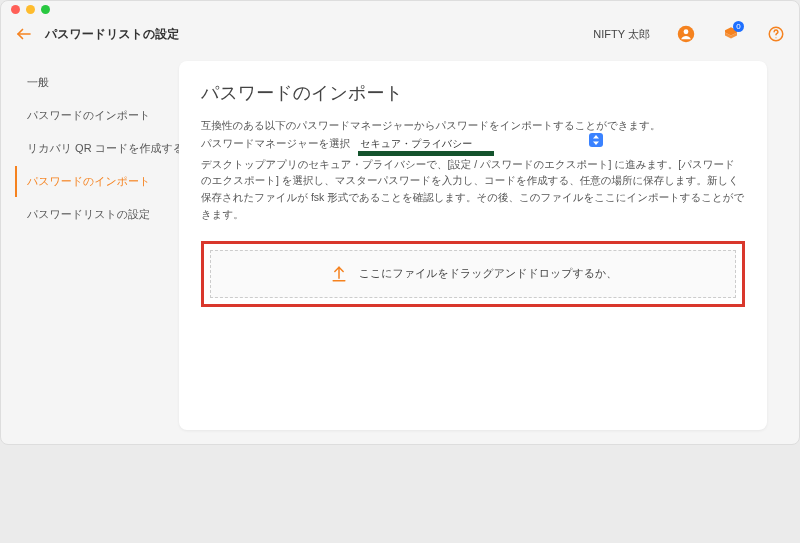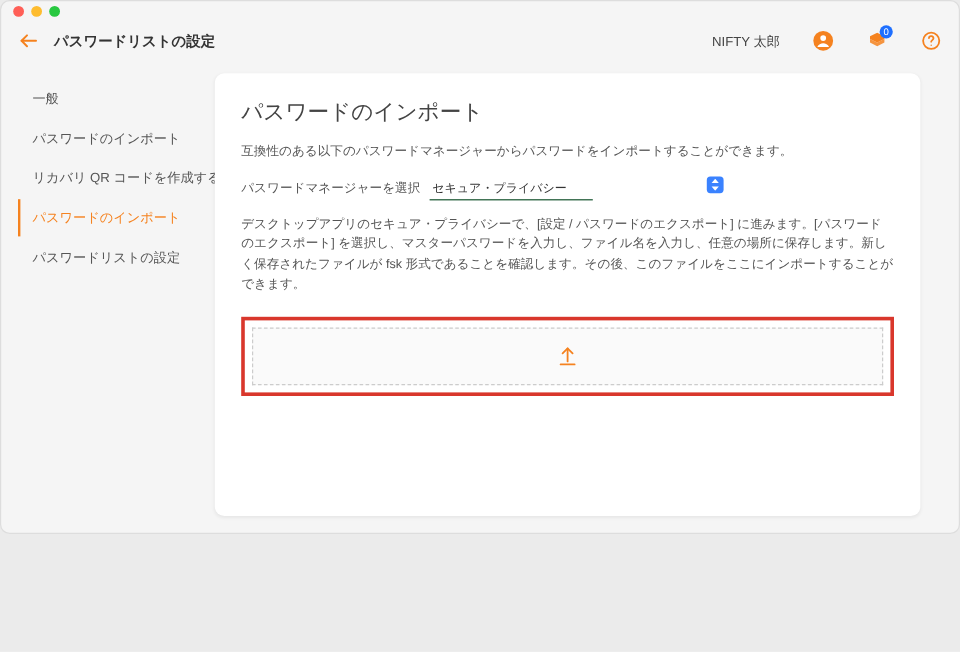--- a/index.html
+++ b/index.html
@@ -17,24 +17,24 @@
   .header-right { display: flex; align-items: center; gap: 27px; }
   .user-name { font-size: 11px; color: #444; }
   .hicon { width: 18px; height: 18px; display: flex; align-items: center; justify-content: center; position: relative; cursor: pointer; }
   .badge { position: absolute; top: -4px; right: -4px; background: #1e6fff; color: #fff; border-radius: 50%; width: 11px; height: 11px; font-size: 8px; display: flex; align-items: center; justify-content: center; line-height: 1; }
   .body { flex: 1; display: flex; padding: 10px 32px 14px 14px; gap: 14px; }
   .sidebar { width: 150px; padding-top: 6px; }
   .side-item { font-size: 11px; color: #555; padding: 8px 6px 8px 10px; cursor: pointer; border-left: 2px solid transparent; margin-bottom: 2px; white-space: nowrap; }
   .side-item.active { color: #f5821f; border-left: 2px solid #f5821f; }
   .main { flex: 1; background: #fff; border-radius: 8px; box-shadow: 0 1px 3px rgba(0,0,0,0.06); padding: 20px 22px; }
   .main-title { font-size: 18px; color: #444; font-weight: 400; margin-bottom: 14px; }
-  .main-sub { font-size: 10.5px; color: #555; margin-bottom: 14px; }
-  .select-row { display: flex; align-items: center; gap: 8px; margin-bottom: 12px; }
+  .main-sub { font-size: 10.5px; color: #555; }
+  .select-row { display: flex; align-items: center; gap: 8px; margin-bottom: 0; }
   .select-label { font-size: 10.5px; color: #555; white-space: nowrap; }
-  .select-box { flex: 0 0 245px; height: 18px; border: none; border-bottom: 1px solid #14532d; font-size: 10px; color: #333; background: transparent; outline: none; padding: 0 2px; position: relative; }
+  .select-box { flex: 0 0 245px; height: 18px; border: none; border-bottom: 5px solid #14532d; font-size: 10px; color: #333; background: transparent; outline: none; padding: 0 2px; position: relative; }
   .select-wrap { position: relative; width: 245px; }
   .select-caret { position: absolute; right: 0; top: 0; width: 14px; height: 14px; background: #3a82ff; border-radius: 3px; display: flex; align-items: center; justify-content: center; }
   .desc { font-size: 10.5px; color: #555; line-height: 1.6; margin-bottom: 18px; }
   .dropzone-outer { border: 3px solid #d9372c; padding: 6px; }
   .dropzone { border: 1px dashed #ccc; background: #fafafa; height: 48px; display: flex; align-items: center; justify-content: center; gap: 18px; }
   .dz-text { font-size: 11px; color: #444; display: flex; align-items: center; gap: 10px; }
   .dz-btn { border: 1px solid #f5821f; color: #f5821f; background: transparent; font-size: 10px; padding: 5px 14px; border-radius: 14px; cursor: pointer; }
   .upload-icon svg { display:block; }
 </style>
 </head>
@@ -102,30 +102,31 @@
           <input class="select-box" readonly="" value="セキュア・プライバシー" style="">
           <span class="select-caret">
             <svg width="8" height="10" viewBox="0 0 8 10" fill="#fff">
                 <polygon points="4,0 7,3.5 1,3.5"></polygon>
                 <polygon points="4,10 7,6.5 1,6.5"></polygon>
               </svg>
           </span>
         </div>
       </div>
 
-      <p class="desc">デスクトップアプリのセキュア・プライバシーで、[設定 / パスワードのエクスポート] に進みます。[パスワードのエクスポート] を選択し、マスターパスワードを入力し、ファイル名を入力し、任意の場所に保存します。新しく保存されたファイルが fsk 形式であることを確認します。その後、このファイルをここにインポートすることができます。</p>
+      <p class="desc">デスクトップアプリのセキュア・プライバシーで、[設定 / パスワードのエクスポート] に進みます。[パスワードのエクスポート] を選択し、マスターパスワードを入力し、コードを作成する、任意の場所に保存します。新しく保存されたファイルが fsk 形式であることを確認します。その後、このファイルをここにインポートすることができます。</p>
 
       <div class="dropzone-outer">
         <div class="dropzone">
           <span class="dz-text">
             <span class="upload-icon">
               <svg width="20" height="20" viewBox="0 0 24 24" fill="none" stroke="#f5821f" stroke-width="1.8" stroke-linecap="round" stroke-linejoin="round">
                   <line x1="12" y1="17" x2="12" y2="4"></line>
                   <polyline points="7 9 12 4 17 9"></polyline>
                   <line x1="5" y1="20" x2="19" y2="20"></line>
                 </svg>
             </span>
+            <span>ここにファイルをドラッグアンドドロップするか、</span>
           </span>
         </div>
       </div>
     </div>
   </div>
 </div>
 
 </body></html>

